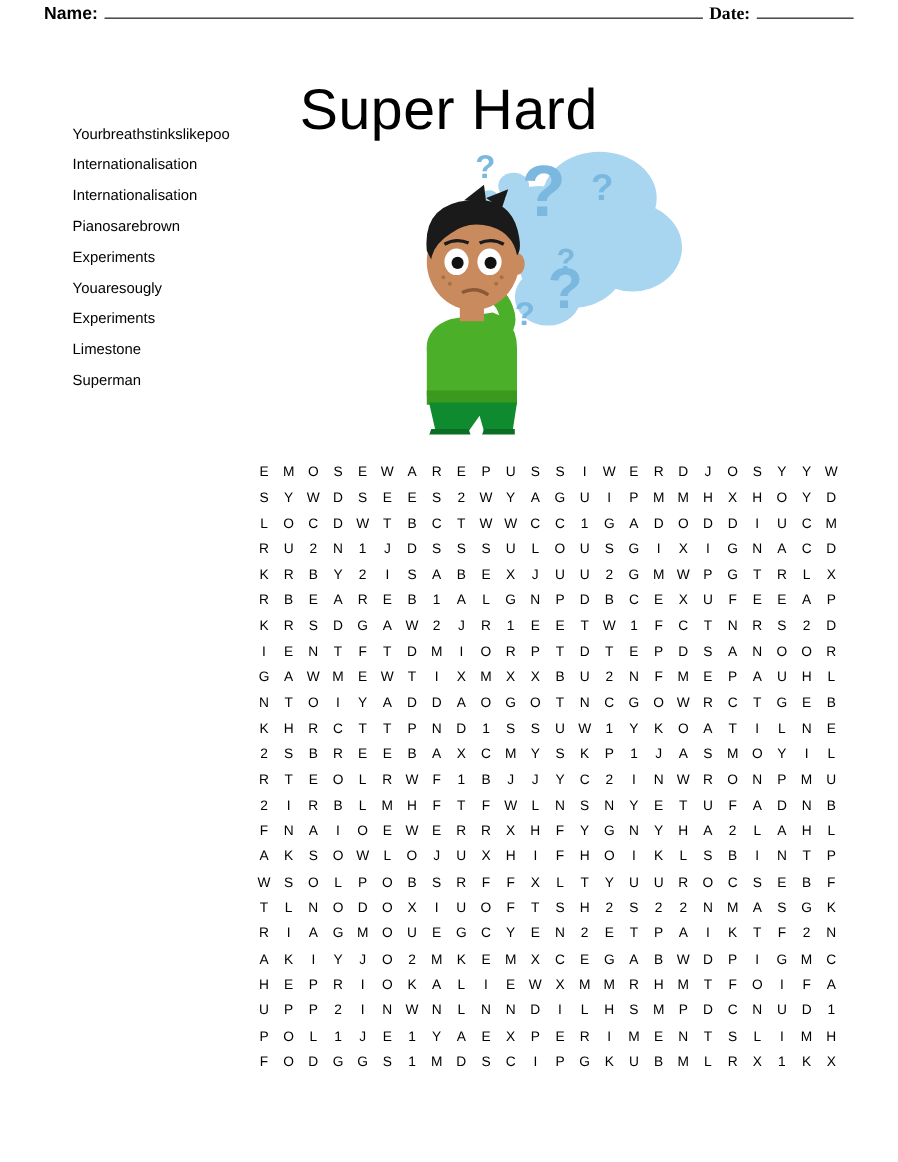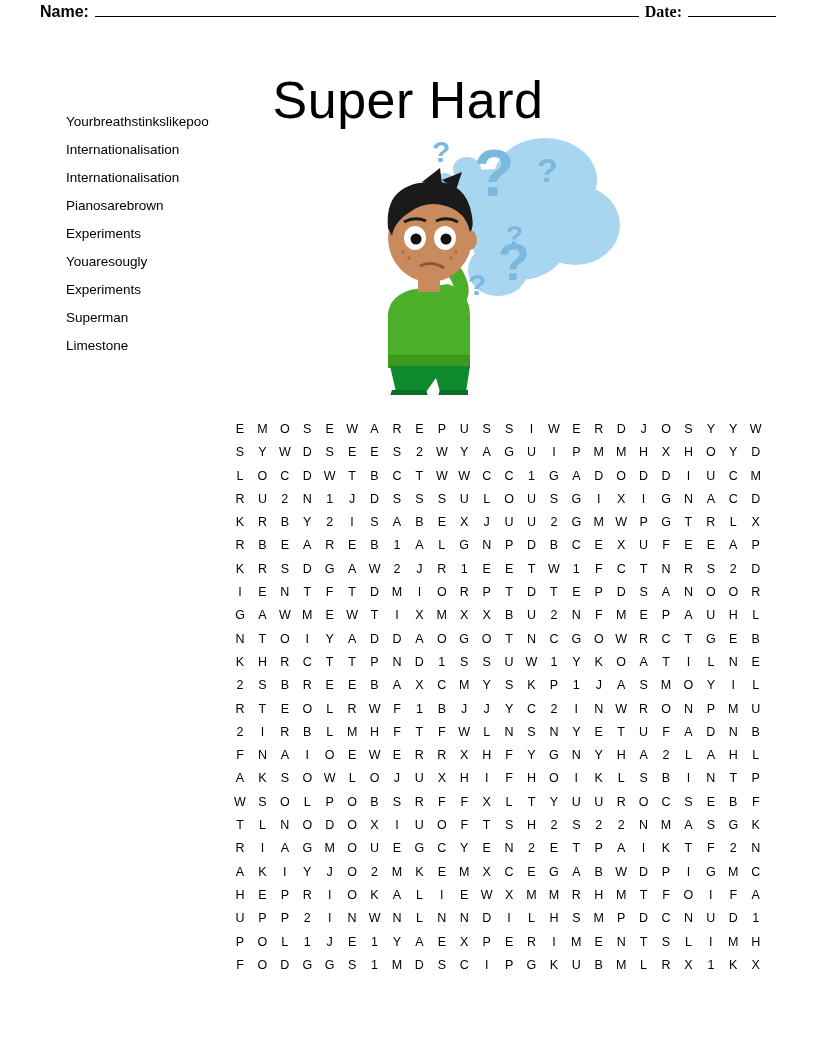--- a/index.html
+++ b/index.html
@@ -111,22 +111,22 @@
 <h1 class="title">Super Hard</h1>
 
 <div class="word-list">
   <div class="word-list-item">Yourbreathstinkslikepoo</div>
   <div class="word-list-item">Internationalisation</div>
   <div class="word-list-item">Internationalisation</div>
   <div class="word-list-item">Pianosarebrown</div>
   <div class="word-list-item">Experiments</div>
   <div class="word-list-item">Youaresougly</div>
   <div class="word-list-item">Experiments</div>
+  <div class="word-list-item">Limestone</div>
   <div class="word-list-item">Superman</div>
-  <div class="word-list-item">Limestone</div>
 </div>
 
 <div class="illustration">
   <svg width="270" height="275" viewBox="0 0 270 275" xmlns="http://www.w3.org/2000/svg">
 
     <g>
       <ellipse cx="175" cy="60" rx="52" ry="42" fill="#a8d5f0"></ellipse>
       <ellipse cx="120" cy="85" rx="42" ry="36" fill="#a8d5f0"></ellipse>
       <ellipse cx="205" cy="105" rx="45" ry="40" fill="#a8d5f0"></ellipse>
       <ellipse cx="150" cy="120" rx="48" ry="40" fill="#a8d5f0"></ellipse>

